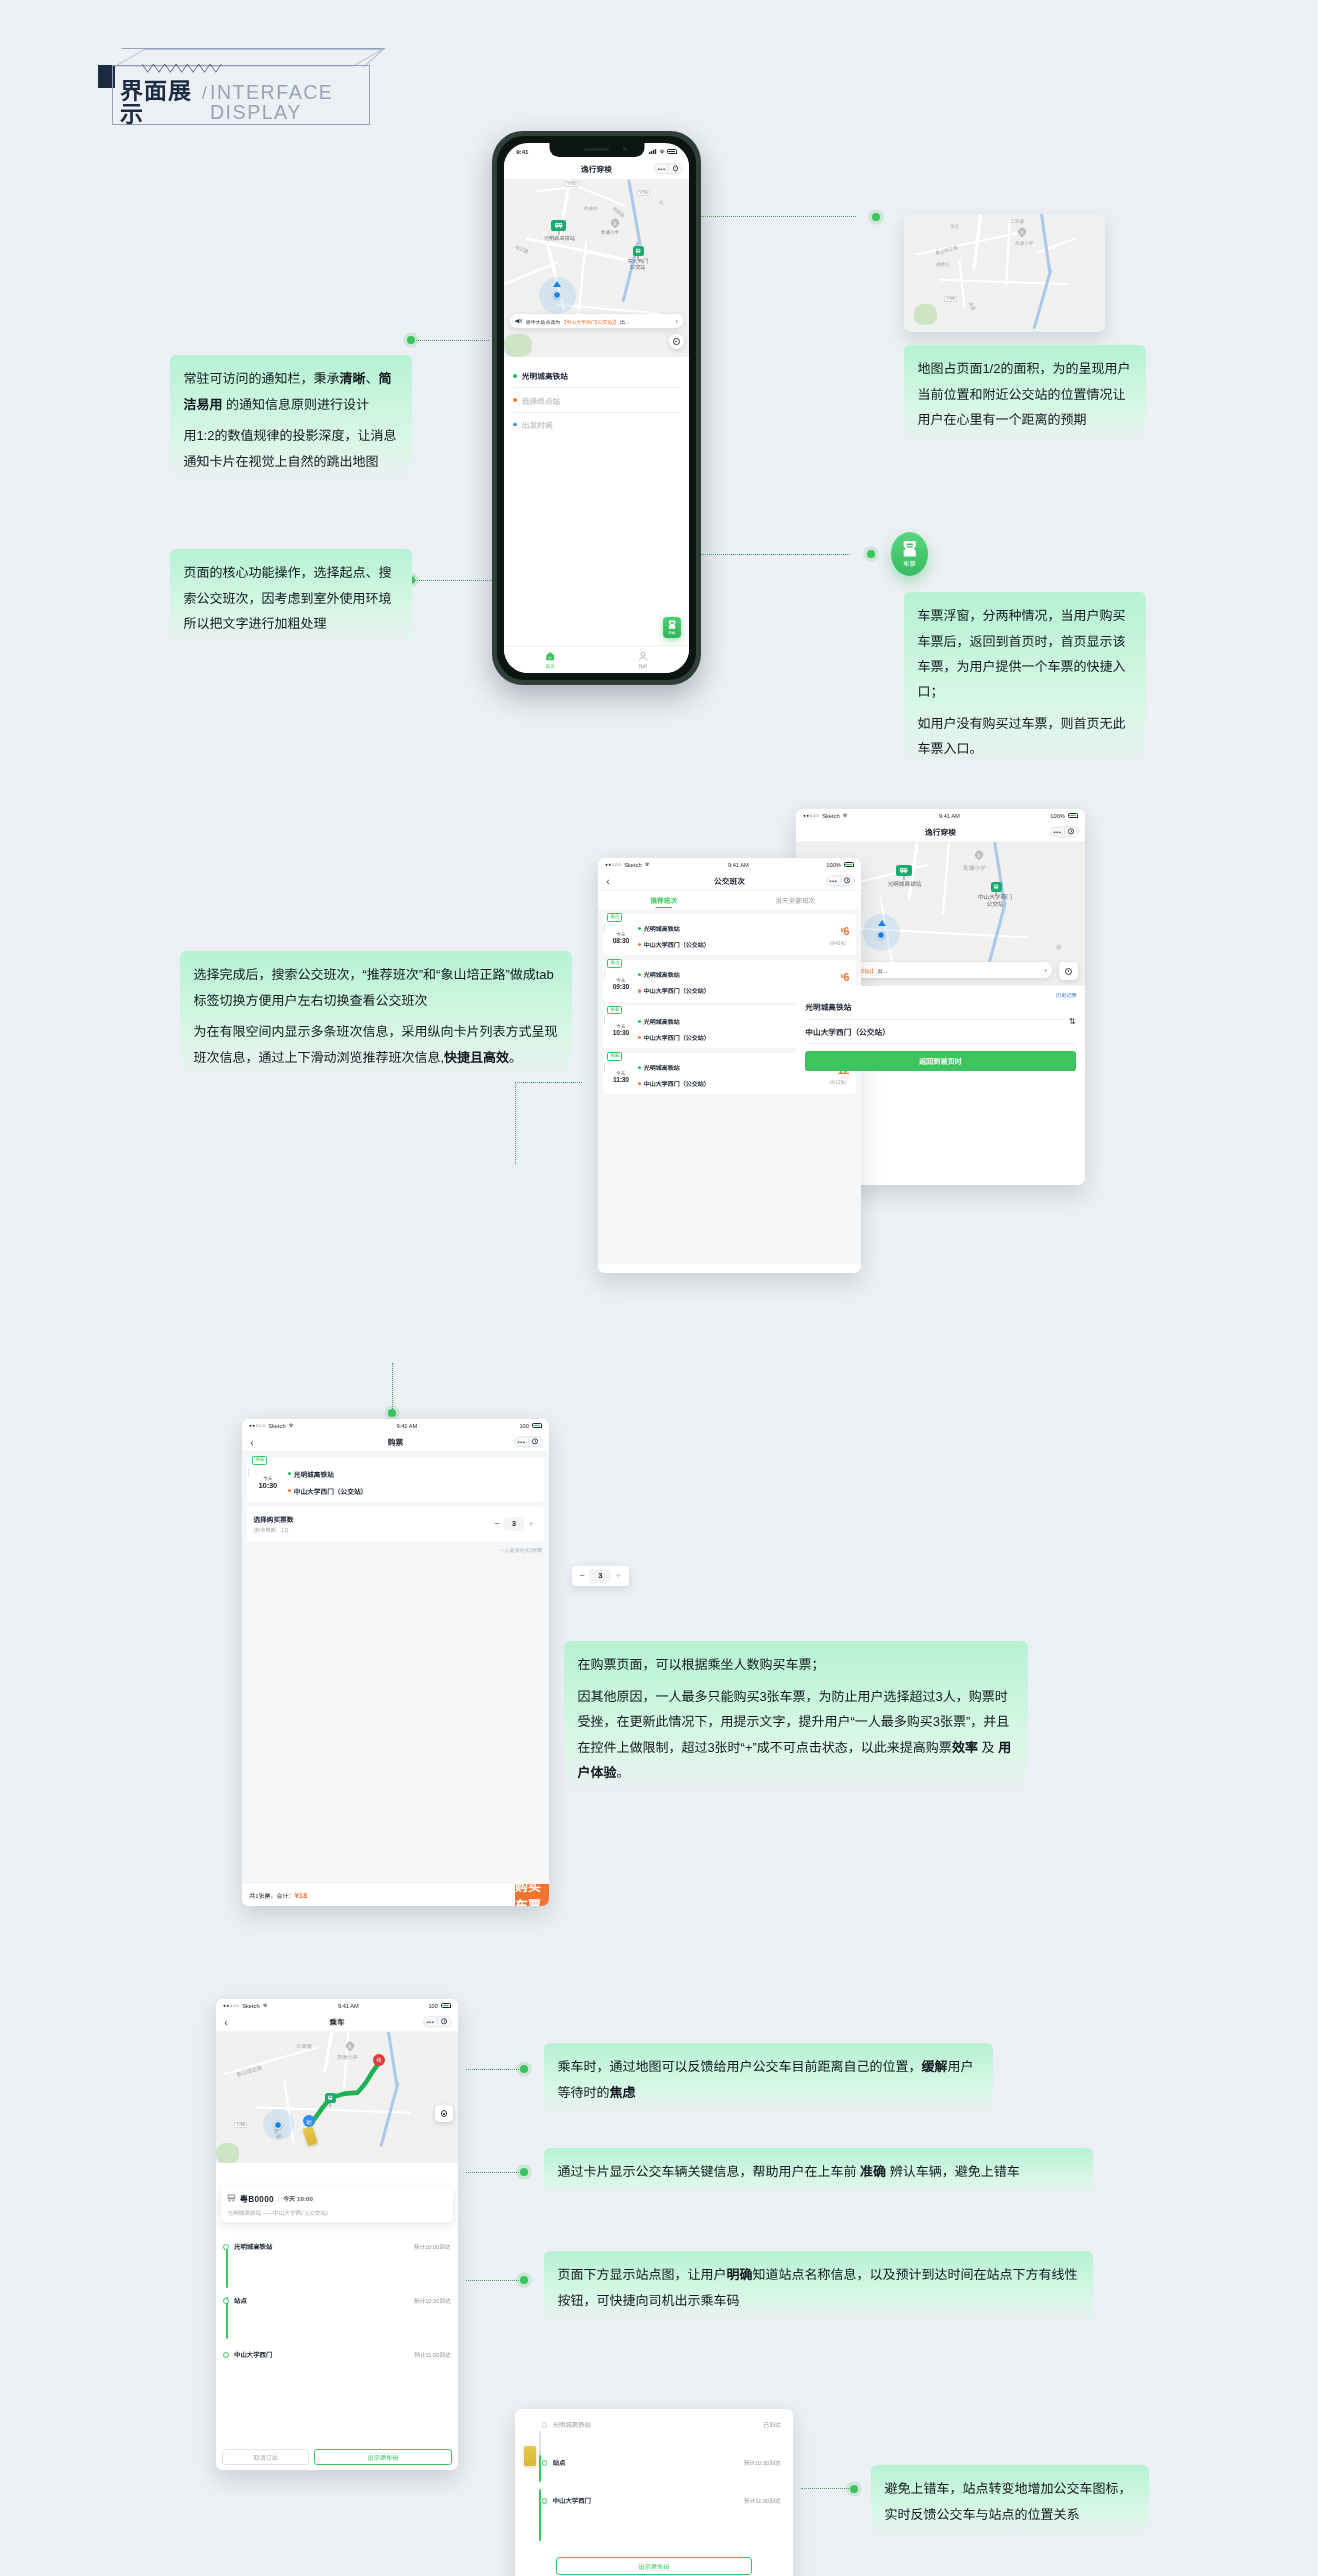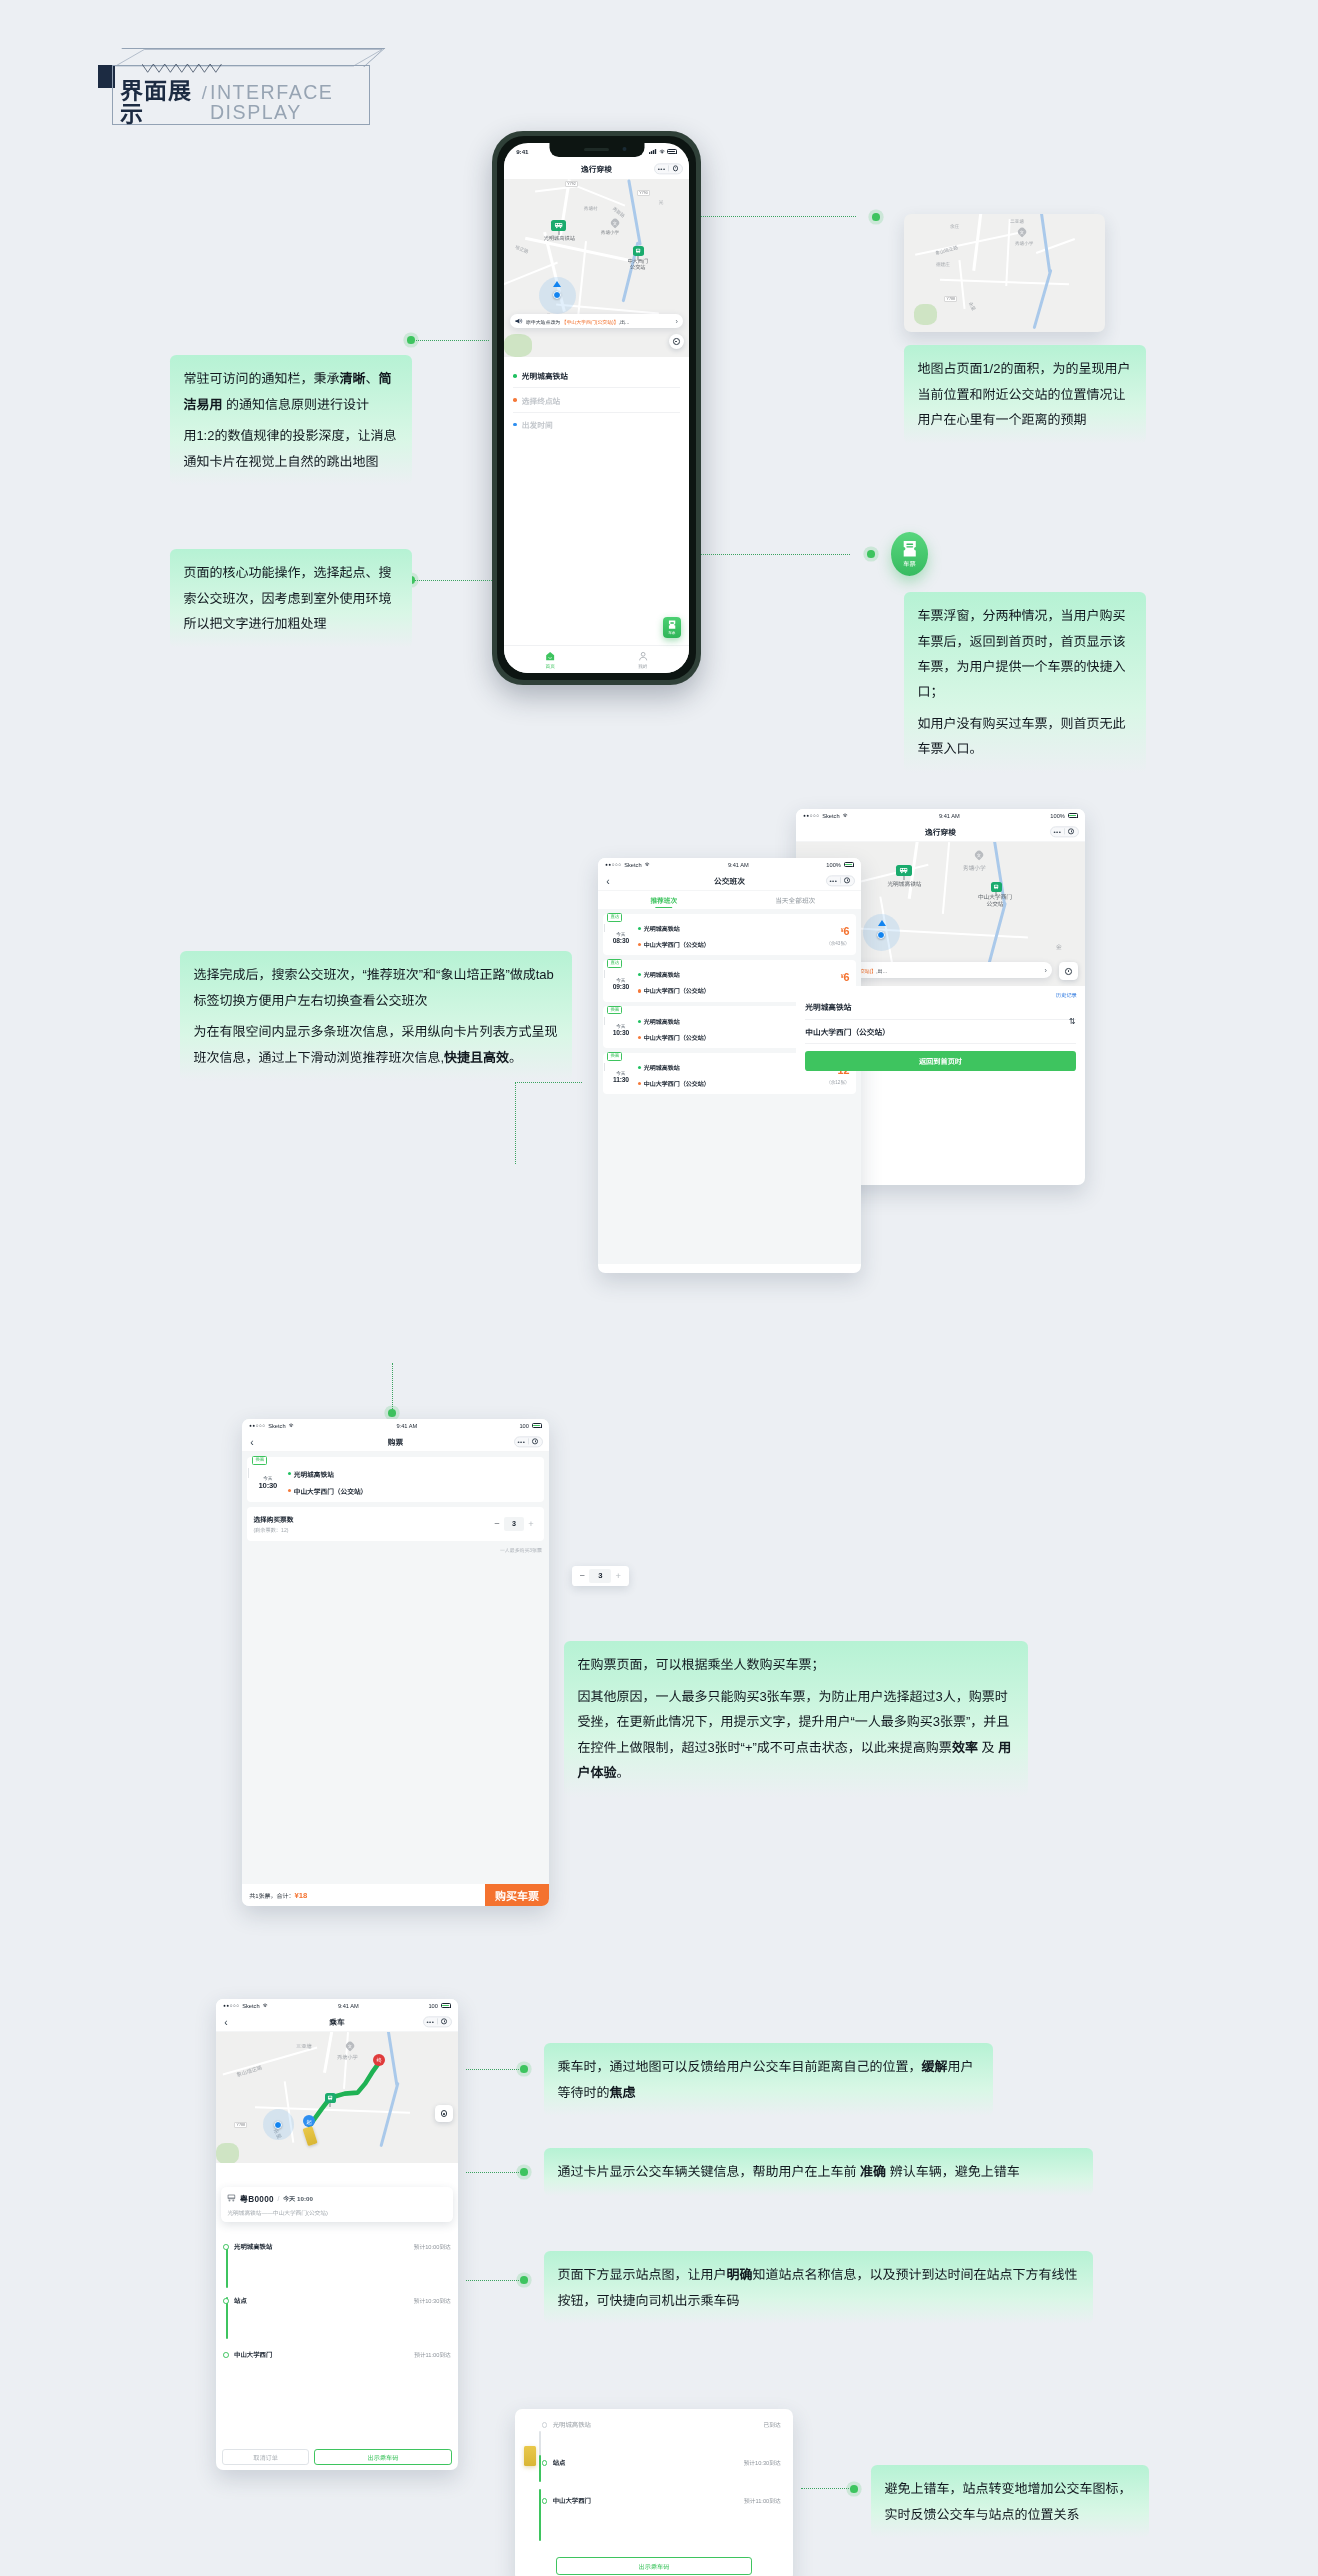--- a/index.html
+++ b/index.html
@@ -181,21 +181,21 @@
   .pur-qty .sb{font-size:5.2px;color:#a4aab0;margin-top:2.1px;}
   .stepper{display:flex;align-items:center;gap:0;}
   .stepper .mn,.stepper .pl{width:13.4px;text-align:center;font-size:9.3px;color:#b6bbc0;}
   .stepper .mn{color:#5b6168;}
   .stepper .val{width:20.6px;height:13.4px;background:#f2f4f5;border-radius:2.1px;display:flex;
      align-items:center;justify-content:center;font-size:7.2px;font-weight:600;}
   .pur-hint{text-align:right;font-size:4.9px;color:#b2b7bd;padding:0 7.2px;}
   .pur-foot{position:absolute;left:0;right:0;bottom:0;height:21.6px;background:#fff;display:flex;align-items:center;}
   .pur-foot .sum{flex:1;padding-left:7.2px;font-size:6px;color:#2b333c;}
   .pur-foot .sum em{font-style:normal;color:#f4722f;font-size:7.7px;font-weight:700;}
-  .pur-foot .buy{width:64px;height:100%;background:#f4722f;color:#fff;font-size:11px;font-weight:600;
+  .pur-foot .buy{width:34px;height:100%;background:#f4722f;color:#fff;font-size:13px;font-weight:600;
      display:flex;align-items:center;justify-content:center;}
 
   
   .chip-step{position:absolute;background:#fff;border-radius:3.6px;box-shadow:0 3.1px 9.3px rgba(35,55,80,.14);
      display:flex;align-items:center;padding:2.6px 3.1px;}
 
   
   .ride-card{position:absolute;left:5.2px;right:5.2px;background:#fff;border-radius:5.2px;padding:5.2px 6.2px;
      box-shadow:0 3.1px 9.3px rgba(35,55,80,.14);}
   .ride-card .r1{display:flex;align-items:center;gap:3.6px;}

